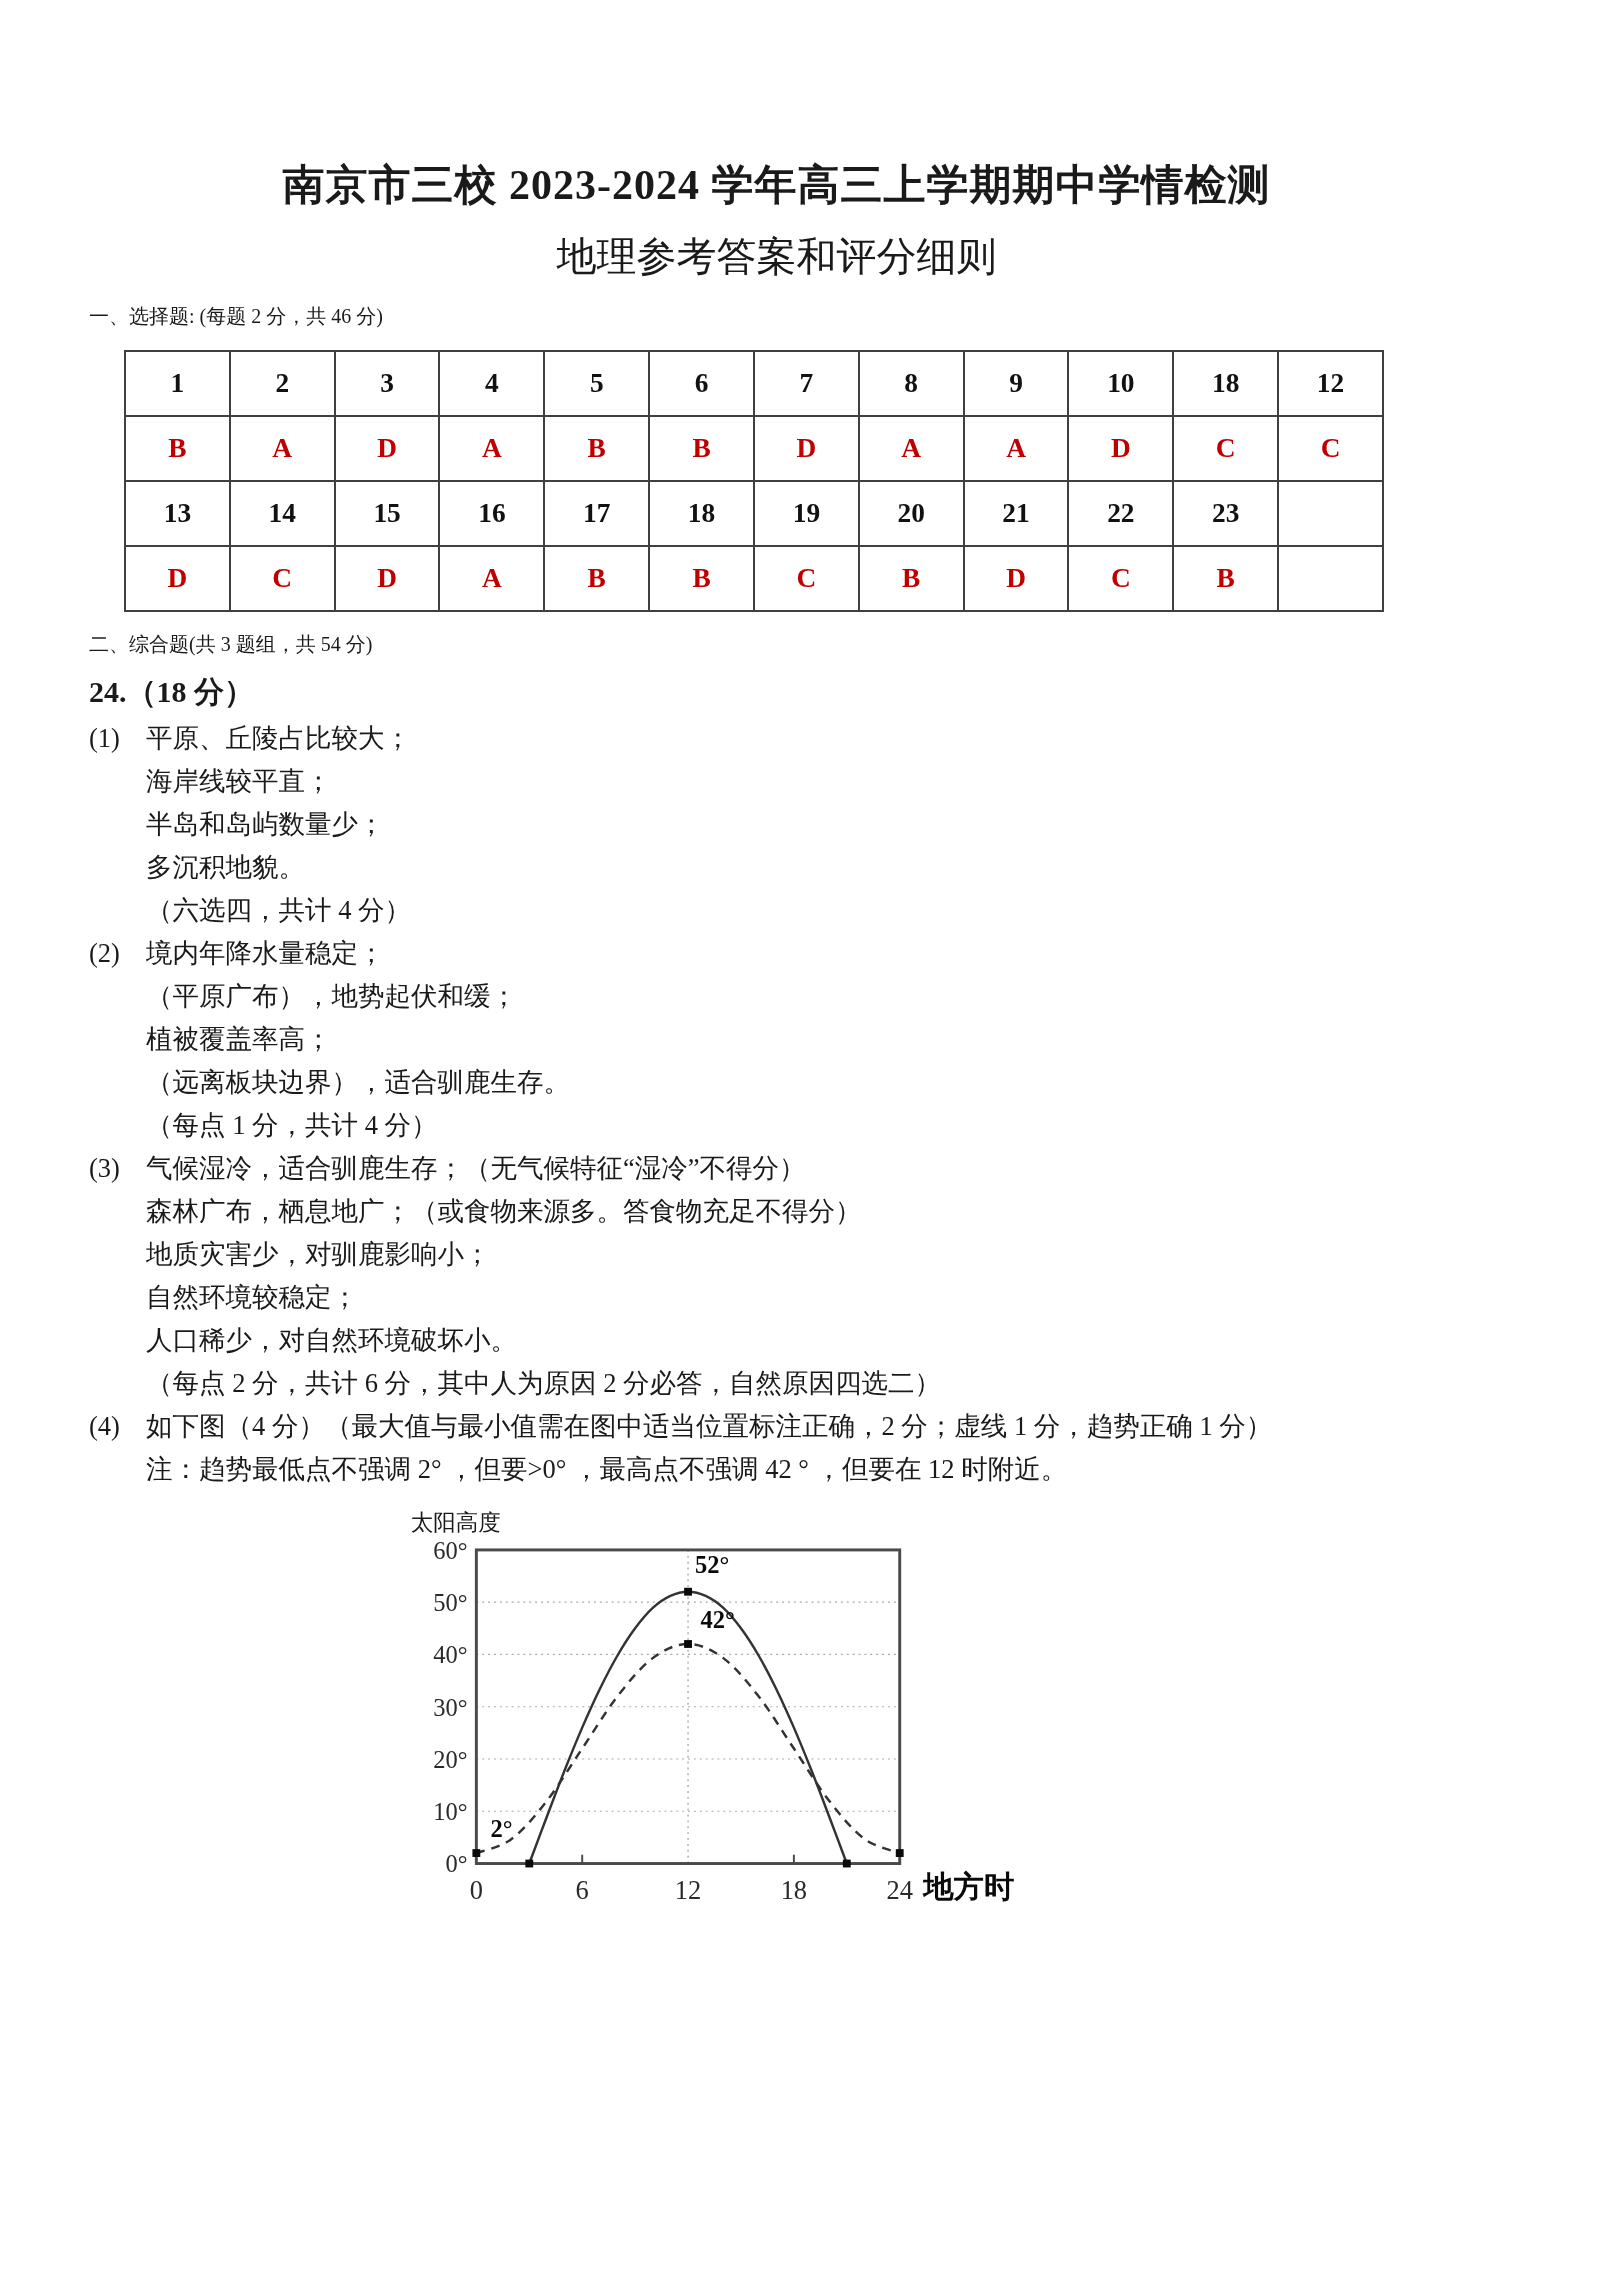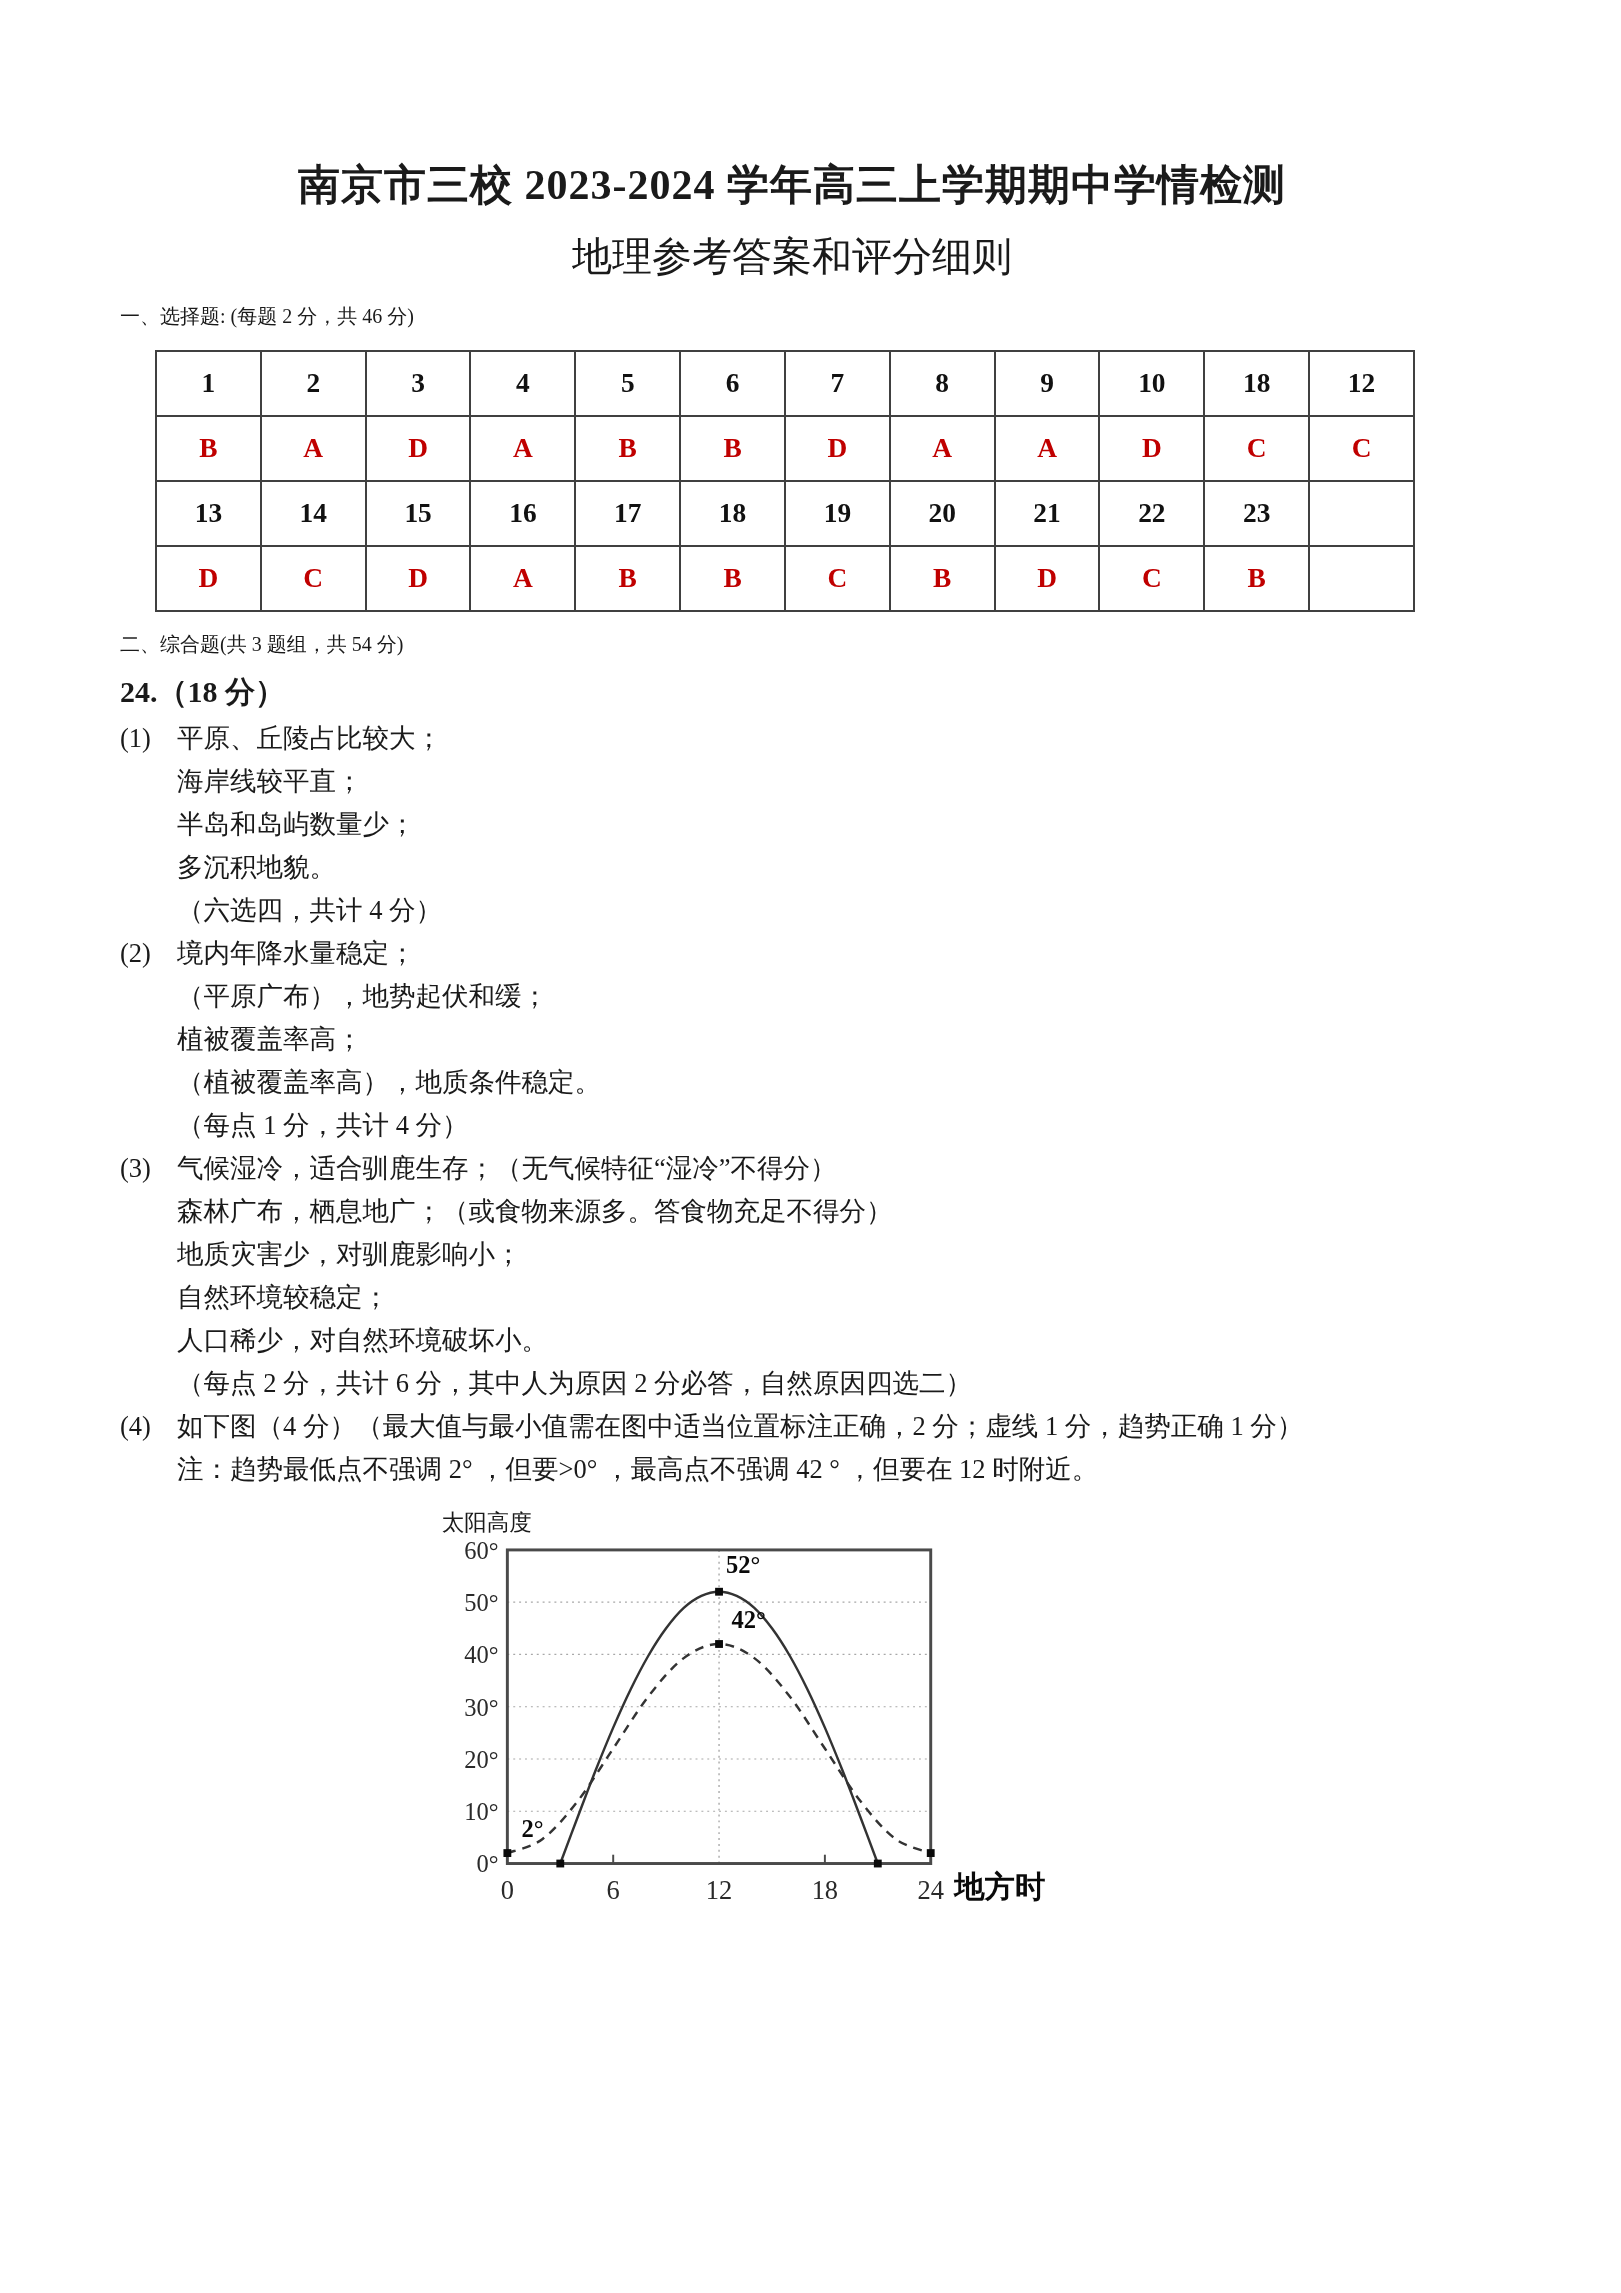--- a/index.html
+++ b/index.html
@@ -1,21 +1,21 @@
 <!DOCTYPE html>
 <html><head>
 <meta charset="utf-8">
 <style>
   html,body{margin:0;padding:0;background:#9a9a9a;}
   .page{
     width:1621px;height:2294px;background:#ffffff;position:relative;
     margin:0 auto;overflow:hidden;
     font-family:"Liberation Serif","DejaVu Serif",serif;color:#1a1a1a;
   }
-  .content{padding:157px 157px 0 120px;}
+  .content{padding:157px 157px 0 89px;}
   .doc-title{font-size:42px;font-weight:bold;text-align:center;margin:0;letter-spacing:1px;}
   .doc-subtitle{font-size:40px;font-weight:normal;text-align:center;margin:15.7px 0 0 0;}
   .sec-heading{font-size:20px;font-weight:normal;margin:19.6px 0 0 0;}
   table.ans{border-collapse:collapse;table-layout:fixed;width:1260px;margin:19.6px 0 0 35px;}
   table.ans td{
     border:2px solid #404040;height:63px;text-align:center;vertical-align:middle;
     font-size:27.4px;font-weight:bold;padding:0;
   }
   table.ans tr.row-num td{color:#111111;}
   table.ans tr.row-ans td{color:#c00000;}
@@ -117,21 +117,21 @@
             <div>多沉积地貌。</div>
             <div>（六选四，共计 4 分）</div>
           </div>
         </div>
         <div class="part">
           <div class="marker">(2)</div>
           <div class="lines">
             <div>境内年降水量稳定；</div>
             <div>（平原广布），地势起伏和缓；</div>
             <div>植被覆盖率高；</div>
-            <div>（植被覆盖率高），地质条件稳定。</div>
+            <div>（远离板块边界），适合驯鹿生存。</div>
             <div>（每点 1 分，共计 4 分）</div>
           </div>
         </div>
         <div class="part">
           <div class="marker">(3)</div>
           <div class="lines">
             <div>气候湿冷，适合驯鹿生存；（无气候特征“湿冷”不得分）</div>
             <div>森林广布，栖息地广；（或食物来源多。答食物充足不得分）</div>
             <div>地质灾害少，对驯鹿影响小；</div>
             <div>自然环境较稳定；</div>

